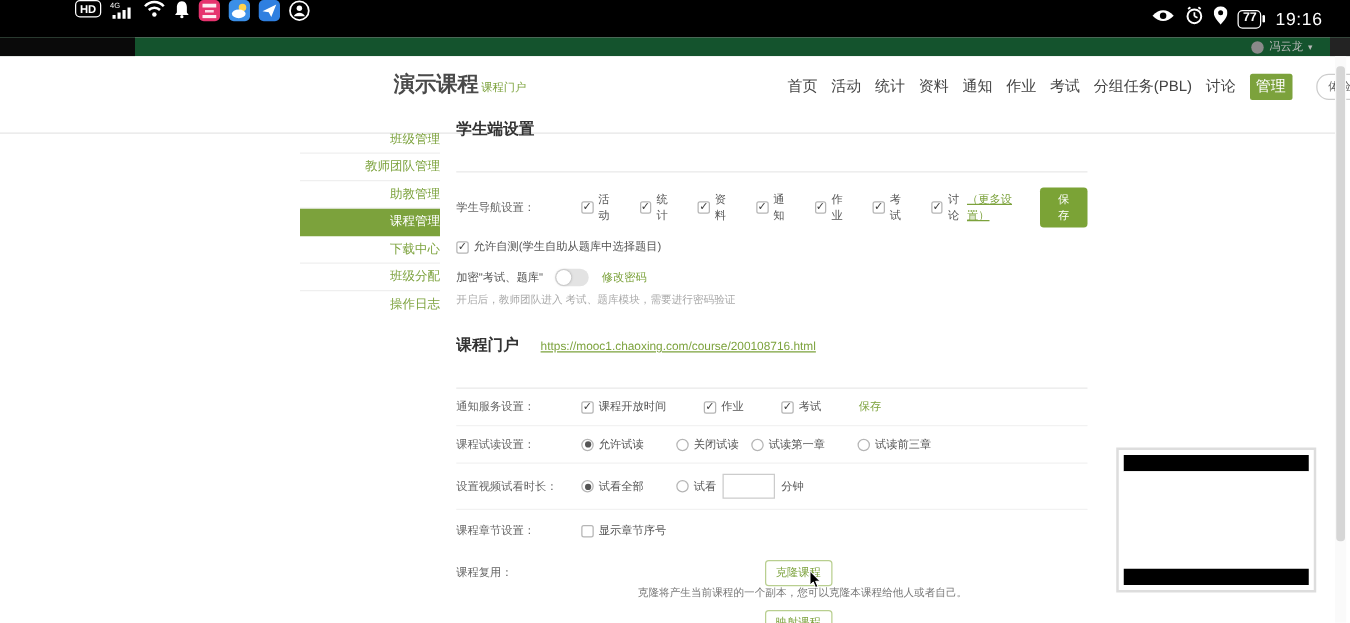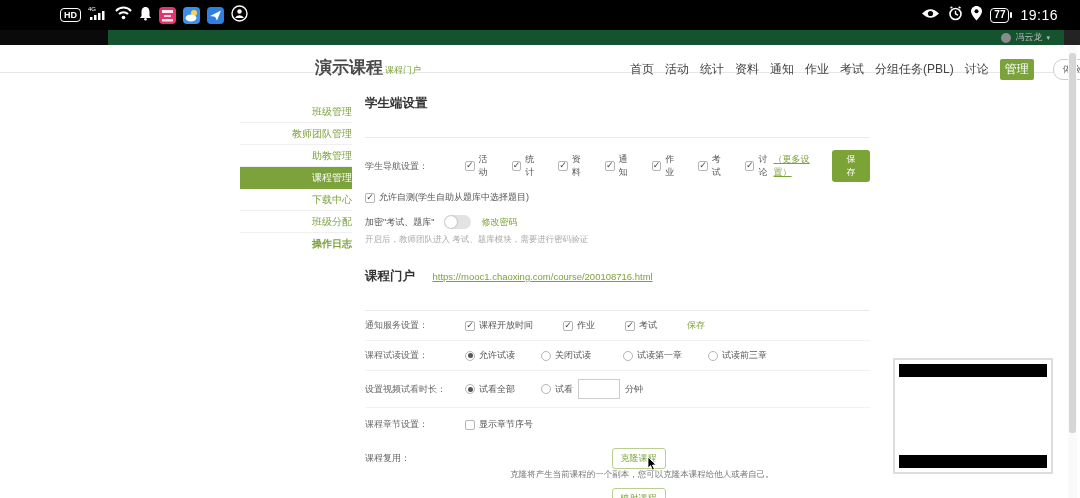--- a/index.html
+++ b/index.html
@@ -2,21 +2,21 @@
 <html><head>
 <meta charset="utf-8">
 <style>
   * { margin:0; padding:0; box-sizing:border-box; }
   html,body { width:1080px; height:498px; overflow:hidden; background:#fff;
     font-family:"Liberation Sans","DejaVu Sans",sans-serif; }
 
   
   .statusbar { position:absolute; left:0; top:0; width:1080px; height:30px; background:#000;
     color:#fff; }
-  .sb-left { position:absolute; left:60px; top:0; height:30px; display:flex; align-items:center; gap:7px; }
+  .sb-left { position:absolute; left:60px; top:0; height:30px; display:flex; align-items:flex-start; gap:7px; }
   .sb-right { position:absolute; right:22px; top:0; height:30px; display:flex; align-items:center; gap:8px; }
   .sb-time { font-size:14px; color:#fff; letter-spacing:.5px; }
   .hd-badge { border:1.5px solid #fff; border-radius:4px; font-size:9px; font-weight:bold;
     padding:1px 3px; color:#fff; }
   .appicon { width:17px; height:17px; border-radius:4px; position:relative; overflow:hidden; }
   .battery { display:flex; align-items:center; }
   .battery .shell { border:1.5px solid #fff; border-radius:4px; font-size:10px; padding:0 3px;
     color:#fff; height:15px; line-height:12px; font-weight:bold; }
   .battery .nub { width:2px; height:6px; background:#fff; border-radius:1px; margin-left:1px; }
 
@@ -24,35 +24,35 @@
   .browserbar { position:absolute; left:0; top:30px; width:1080px; height:15px; background:#14532d; }
   .browserbar .blackpart { position:absolute; left:0; top:0; width:108px; height:15px; background:#0a0a0a; }
   .browserbar .rightblock { position:absolute; right:0; top:0; width:16px; height:15px; background:#232323; }
   .useritem { position:absolute; right:30px; top:1px; display:flex; align-items:center; gap:4px;
     color:#b9b9b9; font-size:9px; }
   .useritem .avatar { width:10px; height:10px; border-radius:50%; background:#8a8a8a; }
 
   
   .page { position:absolute; left:0; top:45px; width:1080px; height:453px; background:#fff; }
 
-  .pagehead { position:absolute; left:0; top:0; width:1068px; height:28px; border-bottom:1px solid #e6e6e6;text-decoration:underline; }
+  .pagehead { position:absolute; left:0; top:0; width:1068px; height:62px; border-bottom:1px solid #e6e6e6;text-decoration:underline; }
   .coursetitle { position:absolute; left:315px; top:11px; font-size:17px; color:#4a4a4a; font-weight:bold; }
   .coursesub { font-size:9px; color:#7ca23c; font-weight:normal; margin-left:2px; }
   .topnav { position:absolute; left:630px; top:14px; display:flex; align-items:center; gap:11px;
     font-size:12px; color:#444; white-space:nowrap; }
   .topnav span { cursor:pointer; }
   .nav-active { background:#7ca23c; color:#fff; padding:2px 5px; border-radius:2px; }
   .newver { border:1px solid #ccc; border-radius:10px; font-size:9px; color:#555;
     padding:3px 9px; margin-left:8px; background:#fff; }
 
   
   .sidebar { position:absolute; left:240px; top:56px; width:112px; }
   .side-item { height:22px; line-height:22px; text-align:right; font-size:10px; color:#7ca23c;
     border-bottom:1px solid #efefef; cursor:pointer; }
-  .side-item:last-child { border-bottom:none;font-weight:bold; }
+  .side-item:last-child { border-bottom:none; }
   .side-item.active { background:#7ca23c; color:#fff; border-bottom:none; }
 
   
   .main { position:absolute; left:365px; top:50px; width:505px; }
   .sec-title { font-size:12.5px; color:#333; font-weight:bold; padding-bottom:25px;
     border-bottom:1px solid #e9e9e9; }
   .row { display:flex; align-items:center; font-size:9px; color:#555; }
   .row .lbl { width:100px; flex:none; color:#666; }
   .greenlink { color:#7ca23c; text-decoration:none; cursor:pointer; }
   .savebtn { background:#7ba336; color:#fff; border:none; border-radius:3px; font-size:9px;
@@ -293,21 +293,21 @@
         </span>
       <a class="greenlink">保存</a>
     </div>
 
     <div class="row portal-row">
       <span class="lbl">课程试读设置：</span>
       <span class="rb" style="margin-right:26px;">
           <span class="rbdot sel"></span>
           <span>允许试读</span>
         </span>
-      <span class="rb" style="margin-right:32px;">
+      <span class="rb" style="margin-right:10px;">
           <span class="rbdot"></span>
           <span>关闭试读</span>
         </span>
       <span class="rb" style="margin-right:26px;">
           <span class="rbdot"></span>
           <span>试读第一章</span>
         </span>
       <span class="rb">
           <span class="rbdot"></span>
           <span>试读前三章</span>

